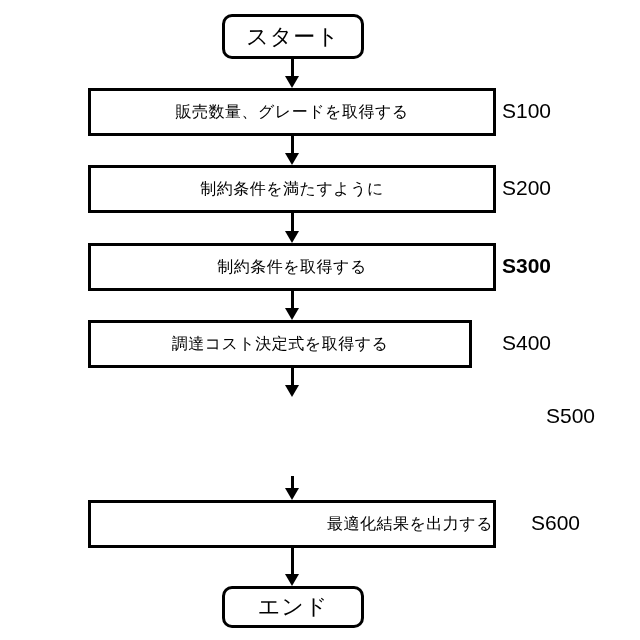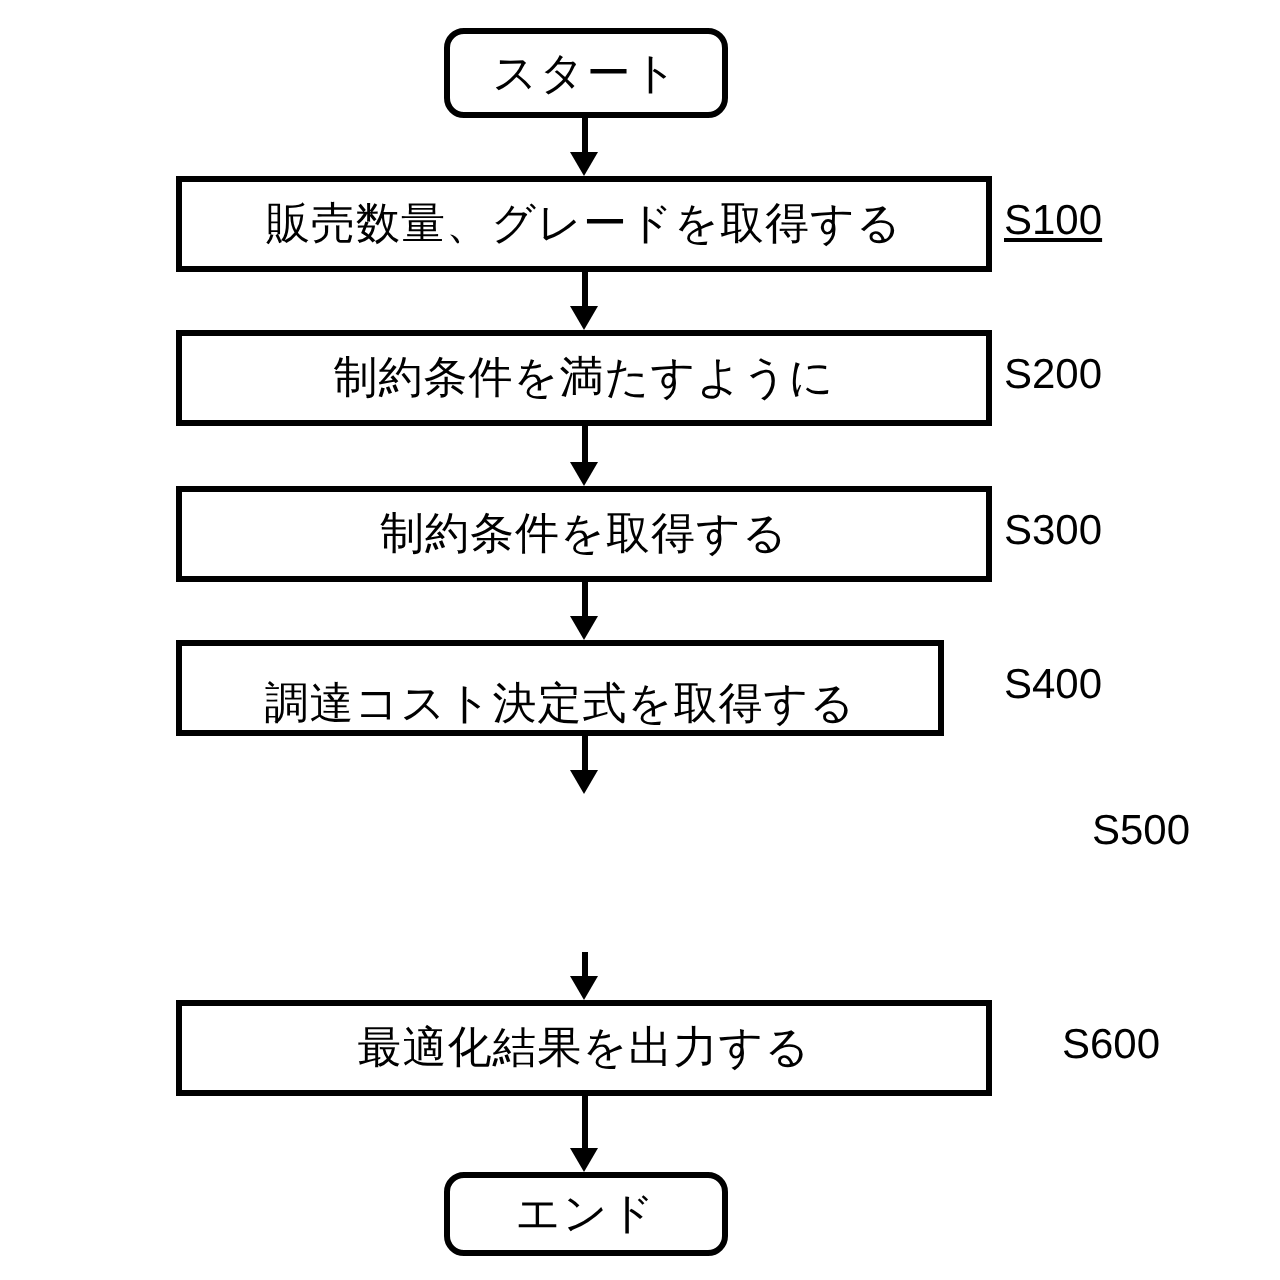--- a/index.html
+++ b/index.html
@@ -31,21 +31,21 @@
   .terminator {
     border-radius: 10px;
     border-width: 3px;
   }
   .terminator .node-label {
     font-size: 22px;
     letter-spacing: 1px;
     line-height: 1.15;
   }
   .process .node-label {
-    font-size: 22px;
+    font-size: 16px;
     line-height: 1.25;
     letter-spacing: 0.5px;
     white-space: pre-line;
   }
   .step-id {
     position: absolute;
     font-size: 21px;
     color: #000000;
     white-space: nowrap;
     letter-spacing: 0px;
@@ -101,34 +101,34 @@
     <div class="connector" style="left: 291px; top: 548px; width: 3px; height: 38px;">
       <div class="stem" style="height: 29px;"></div>
       <div class="head" style="top: 26px;"></div>
     </div>
     <div class="node terminator" style="left: 222px; top: 14px; width: 142px; height: 45px;">
       <div class="node-label">スタート</div>
     </div>
     <div class="node process" style="left: 88px; top: 88px; width: 408px; height: 48px;">
       <div class="node-label">販売数量、グレードを取得する</div>
     </div>
-    <div class="step-id" style="left: 502px; top: 99px; text-decoration: underline;">S100</div>
+    <div class="step-id" style="left: 502px; top: 99px;">S100</div>
     <div class="node process" style="left: 88px; top: 165px; width: 408px; height: 48px;">
       <div class="node-label">制約条件を満たすように</div>
     </div>
     <div class="step-id" style="left: 502px; top: 176px;">S200</div>
     <div class="node process" style="left: 88px; top: 243px; width: 408px; height: 48px;">
       <div class="node-label">制約条件を取得する</div>
     </div>
-    <div class="step-id" style="left: 502px; top: 254px;">S300</div>
-    <div class="node process" style="left: 88px; top: 320px; width: 384px; height: 48px; align-items: flex-end;">
+    <div class="step-id" style="left: 502px; top: 254px; font-weight: bold;">S300</div>
+    <div class="node process" style="left: 88px; top: 320px; width: 384px; height: 48px;">
       <div class="node-label">調達コスト決定式を取得する</div>
     </div>
     <div class="step-id" style="left: 502px; top: 331px;">S400</div>
     <div class="step-id" style="left: 502px; top: 404px; margin-left: 44px;">S500</div>
-    <div class="node process" style="left: 88px; top: 500px; width: 408px; height: 48px;">
+    <div class="node process" style="left: 88px; top: 500px; width: 408px; height: 48px; justify-content: flex-end;">
       <div class="node-label">最適化結果を出力する</div>
     </div>
     <div class="step-id" style="left: 502px; top: 511px; margin-left: 29px;">S600</div>
     <div class="node terminator" style="left: 222px; top: 586px; width: 142px; height: 42px;">
       <div class="node-label">エンド</div>
     </div>
   </div>
 
 </body></html>

